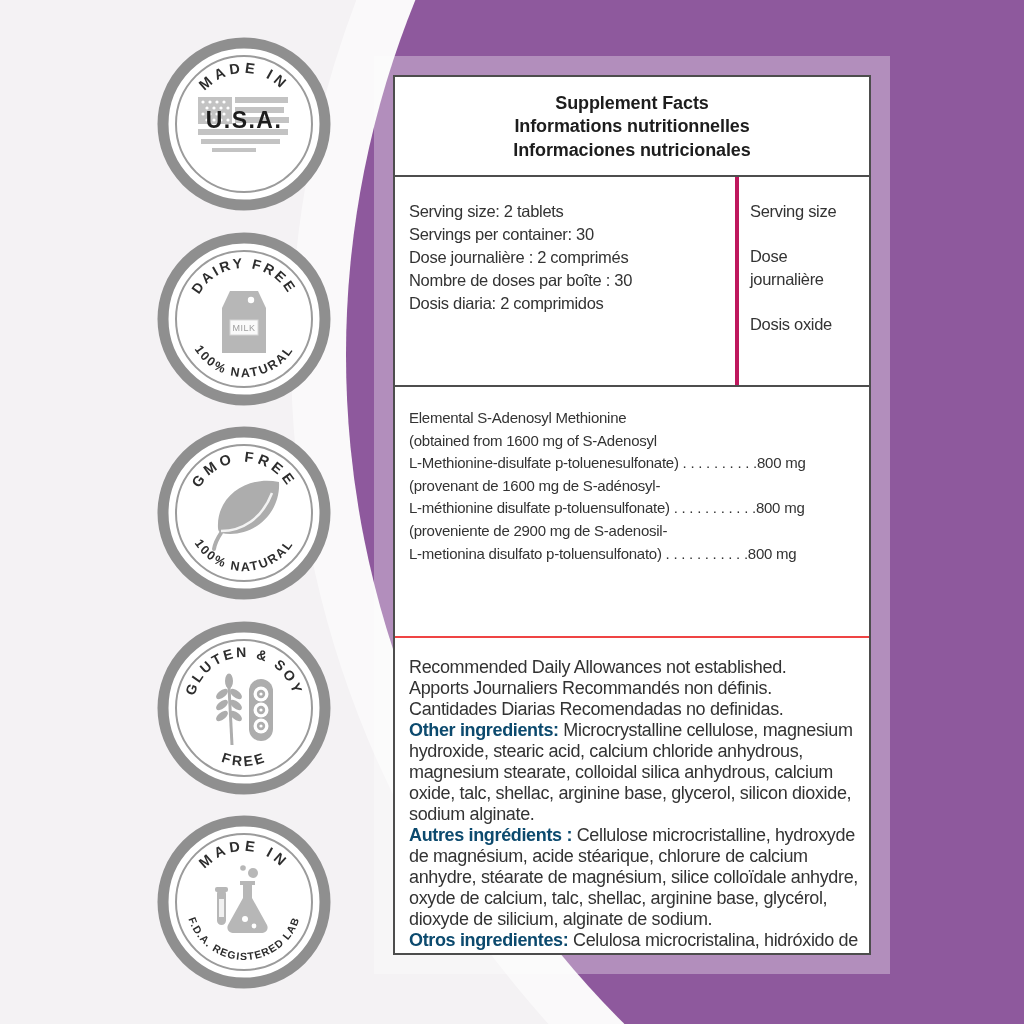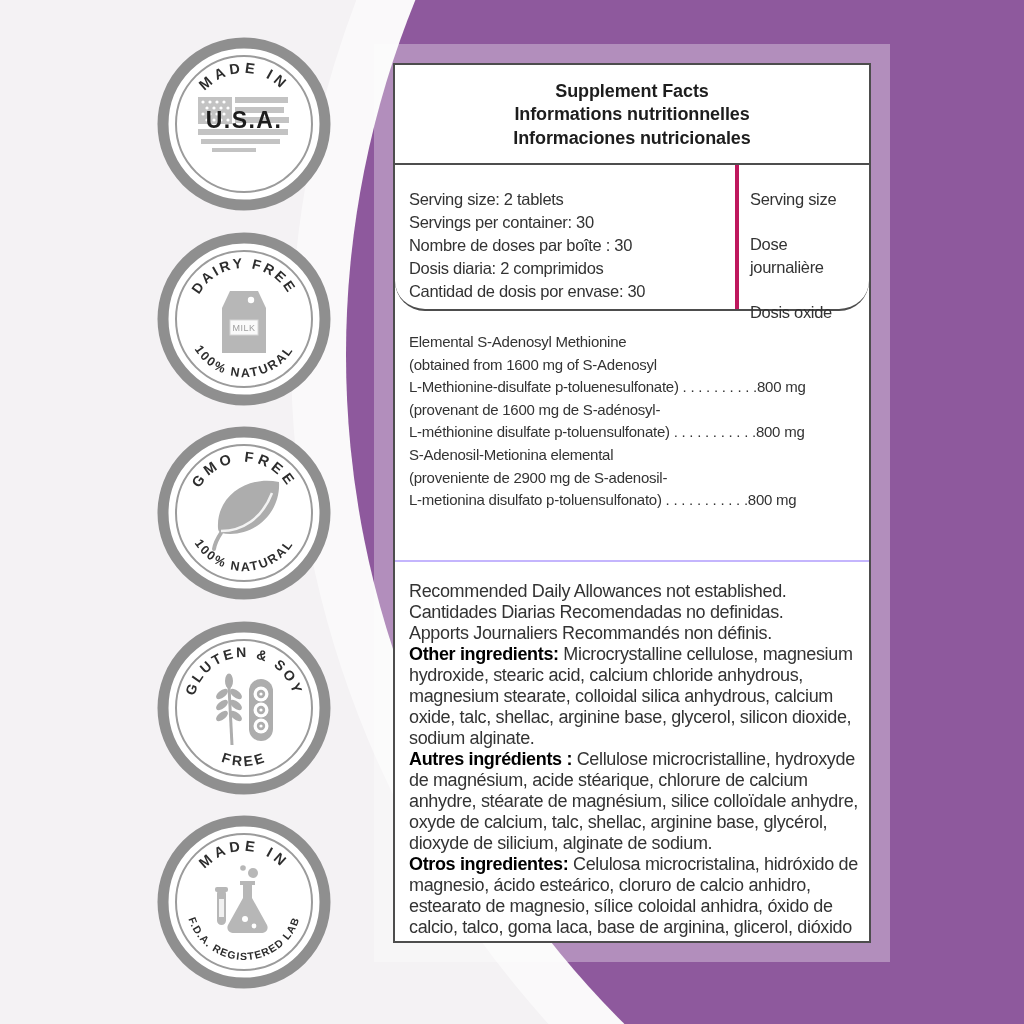--- a/index.html
+++ b/index.html
@@ -14,56 +14,56 @@
   .halo{
     position:absolute;left:291px;top:-643px;width:1996px;height:1996px;
     border-radius:50%;background:rgba(255,255,255,0.55);
   }
   .purple-blob{
     position:absolute;left:346px;top:-588px;width:1886px;height:1886px;
     border-radius:50%;background:#8e599d;
   }
   
   .panel-frame{
-    position:absolute;left:374px;top:44px;width:516px;height:918px;
+    position:absolute;left:374px;top:56px;width:516px;height:918px;
     background:rgba(255,255,255,0.32);
   }
   .panel{
     position:absolute;left:19px;top:19px;width:478px;height:880px;
     background:#ffffff;border:2px solid #4d4d4d;box-sizing:border-box;
     display:flex;flex-direction:column;color:#333;overflow:hidden;
   }
   .sec{box-sizing:border-box;}
   .sec-title{
     height:100px;border-bottom:2px solid #4d4d4d;
     display:flex;flex-direction:column;justify-content:center;align-items:center;
     font-weight:bold;font-size:18px;line-height:23.5px;color:#1d1d1d;
     padding-top:2px;letter-spacing:-0.1px;
   }
-  .sec-serving{height:146px;border-bottom:2px solid #4d4d4d;display:flex;border-radius:30px;}
+  .sec-serving{height:210px;border-bottom:2px solid #4d4d4d;display:flex;}
   .serving-left{
     width:340px;box-sizing:border-box;padding:23px 6px 0 14px;
     font-size:16.5px;line-height:23px;letter-spacing:-0.3px;
   }
   .serving-right{
     flex:1;border-left:4px solid #be185d;box-sizing:border-box;
     padding:23px 28px 0 11px;font-size:16.5px;line-height:23px;letter-spacing:-0.3px;
   }
   .serving-right .item{margin-bottom:22px;}
   .sec-amounts{
-    height:251px;border-bottom:2px solid #c4b5fd;
+    height:251px;border-bottom:2px solid #ef4444;
     padding:20px 14px 7px 14px;font-size:15px;line-height:22.6px;letter-spacing:-0.25px;
   }
   .amount-line{white-space:nowrap;}
   .sec-footer{
     flex:1;padding:19px 8px 0 14px;
     font-size:18px;line-height:21px;letter-spacing:-0.35px;overflow:hidden;
   }
   .sec-footer p{margin:0;}
-  .sec-footer b{color:#000000;}
+  .sec-footer b{color:#0c4a6e;}
   
   .badge{position:absolute;width:174px;height:174px;}
   .badge svg{display:block;}
   .arc-text{font-family:"Liberation Sans",sans-serif;font-weight:bold;fill:#2d2d2d;}
   .arc-lg{font-size:14.5px;letter-spacing:4px;}
   .arc-md{font-size:14px;letter-spacing:2.6px;}
   .arc-sm{font-size:12.5px;letter-spacing:2px;}
   .arc-xs{font-size:10.5px;letter-spacing:1.1px;}
   .usa-text{font-family:"Liberation Sans",sans-serif;font-weight:bold;font-size:23px;letter-spacing:1.5px;fill:#1c1c1c;}
   .milk-text{font-family:"Liberation Sans",sans-serif;font-size:9px;letter-spacing:0.5px;fill:#9e9e9e;}
@@ -84,50 +84,49 @@
       <div>Supplement Facts</div>
           <div>Informations nutritionnelles</div>
           <div>Informaciones nutricionales</div>
         </div>
 
       <div class="sec sec-serving">
         <div class="serving-left">
 
         <div>Serving size: 2 tablets</div>
             <div>Servings per container: 30</div>
+            <div>Dose journalière : 2 comprimés</div>
             <div>Nombre de doses par boîte : 30</div>
             <div>Dosis diaria: 2 comprimidos</div>
-            <div>Cantidad de dosis por envase: 30</div>
           </div>
         <div class="serving-right">
 
         <div class="item">Serving size</div>
             <div class="item">Dose journalière</div>
             <div class="item">Dosis oxide</div>
           </div>
       </div>
 
       <div class="sec sec-amounts">
 
       <div class="amount-line">Elemental S-Adenosyl Methionine</div>
           <div class="amount-line">(obtained from 1600 mg of S-Adenosyl</div>
           <div class="amount-line">L-Methionine-disulfate p-toluenesulfonate) . . . . . . . . . .800 mg</div>
           <div class="amount-line">(provenant de 1600 mg de S-adénosyl-</div>
           <div class="amount-line">L-méthionine disulfate p-toluensulfonate) . . . . . . . . . . .800 mg</div>
-          <div class="amount-line">S-Adenosil-Metionina elemental</div>
           <div class="amount-line">(proveniente de 2900 mg de S-adenosil-</div>
           <div class="amount-line">L-metionina disulfato p-toluensulfonato)  . . . . . . . . . . .800 mg</div>
         </div>
 
       <div class="sec sec-footer">
         <div>
 
         <div>Recommended Daily Allowances not established.</div>
+            <div>Apports Journaliers Recommandés non définis.</div>
             <div>Cantidades Diarias Recomendadas no definidas.</div>
-            <div>Apports Journaliers Recommandés non définis.</div>
           </div>
         <p><b>Other ingredients:</b><span> Microcrystalline cellulose, magnesium hydroxide, stearic acid, calcium chloride anhydrous, magnesium stearate, colloidal silica anhydrous, calcium oxide, talc, shellac, arginine base, glycerol, silicon dioxide, sodium alginate.</span></p>
         <p><b>Autres ingrédients :</b><span> Cellulose microcristalline, hydroxyde de magnésium, acide stéarique, chlorure de calcium anhydre, stéarate de magnésium, silice colloïdale anhydre, oxyde de calcium, talc, shellac, arginine base, glycérol, dioxyde de silicium, alginate de sodium.</span></p>
         <p><b>Otros ingredientes:</b><span> Celulosa microcristalina, hidróxido de magnesio, ácido esteárico, cloruro de calcio anhidro, estearato de magnesio, sílice coloidal anhidra, óxido de calcio, talco, goma laca, base de arginina, glicerol, dióxido de silicio, alginato de sodio.</span></p>
       </div>
 
     </div>
   </div>
 
   <div class="badge" style="left:157px;top:37px;">

